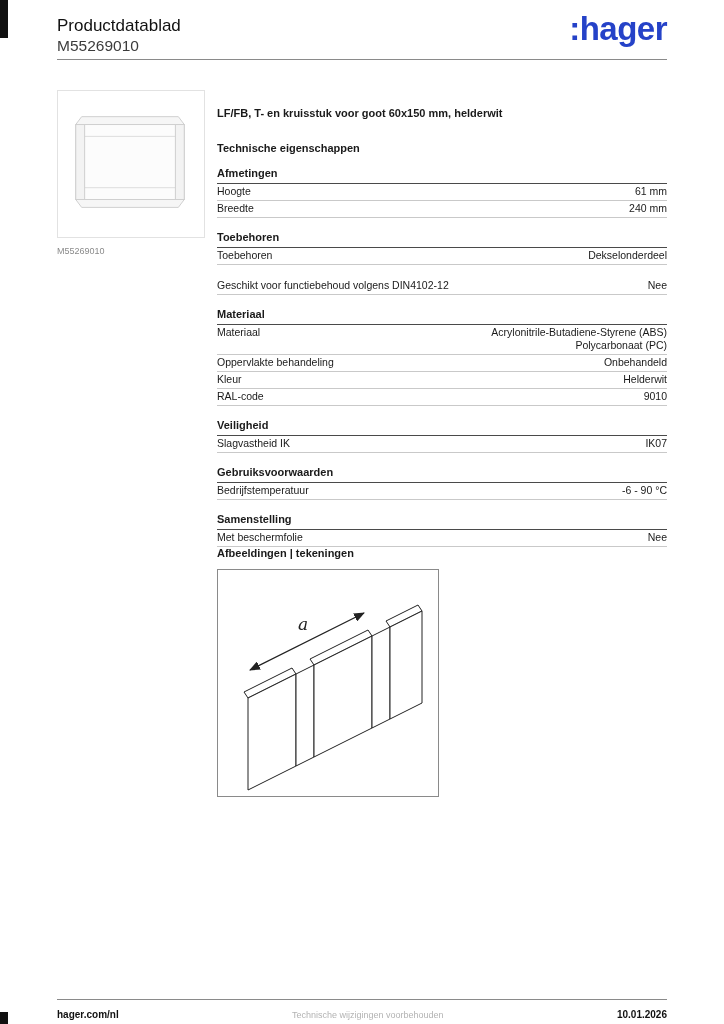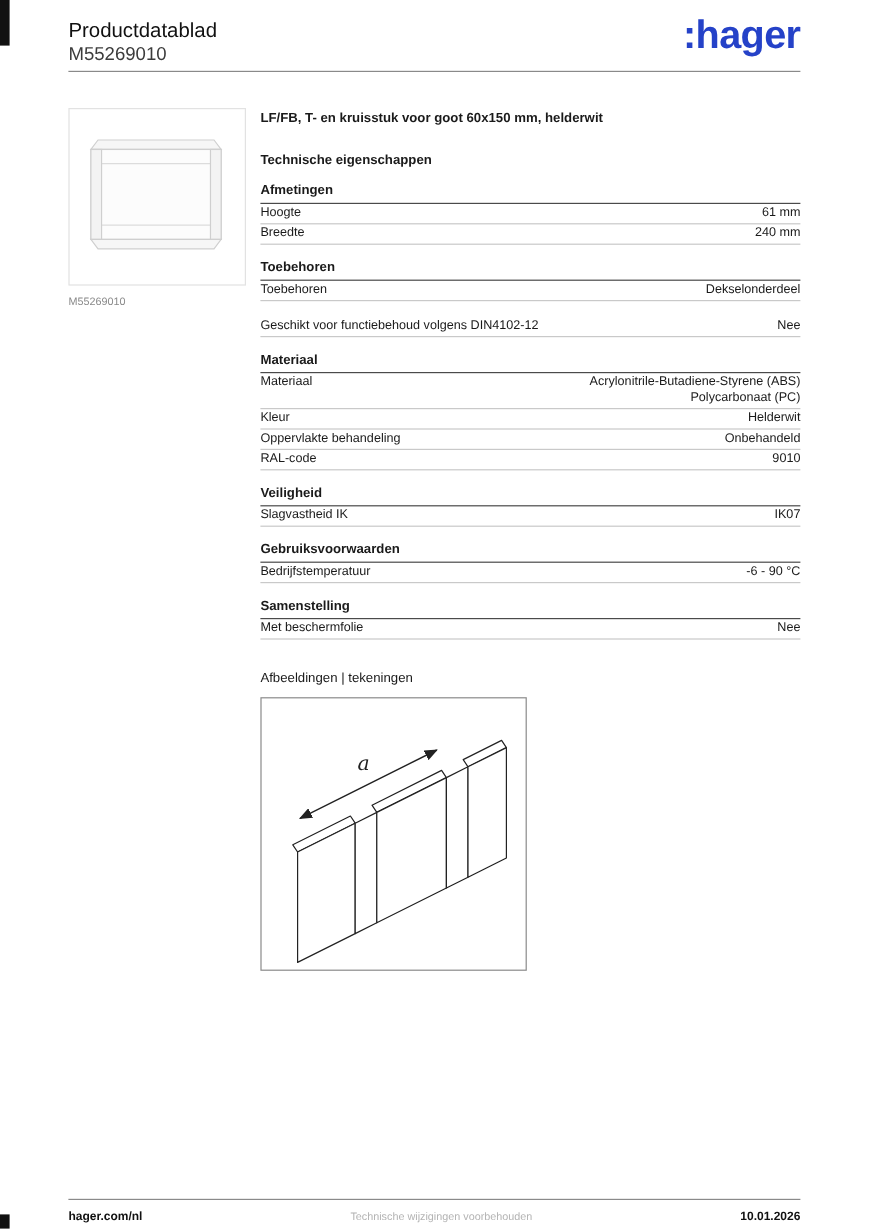--- a/index.html
+++ b/index.html
@@ -27,39 +27,39 @@
   .doc-number { font-size: 15.5px; line-height: 19px; color: #3c3c3c; }
   .logo { font-size: 33px; line-height: 34px; font-weight: bold; letter-spacing: -0.5px; margin-top: -3px; }
 
   .main { margin: 30px 57px 0 57px; display: flex; gap: 12px; }
 
   .left-col { width: 148px; flex: none; }
   .image-box { width: 148px; height: 148px; border: 1px solid #e2e2e2; background: #fff; }
   .image-caption { margin-top: 8px; font-size: 9px; color: #8a8a8a; }
 
   .right-col { flex: 1; min-width: 0; }
-  .product-title { font-size: 11px; font-weight: bold; line-height: 14px; margin-top: 2px; }
+  .product-title { font-size: 11px; font-weight: bold; line-height: 14px; margin-top: 16px; }
   .specs-heading { font-size: 11px; font-weight: bold; margin-top: 22px; }
 
   .spec-section { margin-top: 13px; }
   .spec-title {
     font-size: 11px; font-weight: bold; line-height: 13px;
     padding-bottom: 3px; border-bottom: 1px solid #4a4a4a;
   }
   .spec-row {
     display: flex; justify-content: space-between; align-items: flex-start;
     font-size: 10.5px; line-height: 13px;
     padding: 1px 0 2px 0;
     border-bottom: 1px solid #c9c9c9;
     gap: 36px;
   }
   .spec-label { padding-right: 10px; }
   .spec-value { text-align: right; white-space: pre-line; flex: none; max-width: 60%; }
 
-  .drawings-heading { font-size: 11px; font-weight: normal; margin-top: 26px; }
+  .drawings-heading { font-size: 11px; font-weight: bold; }
   .drawing-box { margin-top: 10px; width: 222px; height: 228px; border: 1px solid #8a8a8a; background: #fff; }
   .drawing-box svg, .image-box svg { display: block; width: 100%; height: 100%; }
   .dim-label { font-family: "DejaVu Serif", serif; font-style: italic; font-size: 17px; fill: #222; }
 
   .footer {
     position: absolute; left: 57px; right: 57px; bottom: 4px;
     border-top: 1px solid #8a8a8a;
     padding-top: 9px;
     display: flex; justify-content: space-between; align-items: baseline;
   }
@@ -127,26 +127,26 @@
           </div>
         </section>
         <section class="spec-section">
           <div class="spec-title">Materiaal</div>
           <div class="spec-row">
             <span class="spec-label">Materiaal</span>
             <span class="spec-value">Acrylonitrile-Butadiene-Styrene (ABS)
 Polycarbonaat (PC)</span>
           </div>
           <div class="spec-row">
+            <span class="spec-label">Oppervlakte behandeling</span>
+            <span class="spec-value">Onbehandeld</span>
+          </div>
+          <div class="spec-row">
             <span class="spec-label">Kleur</span>
             <span class="spec-value">Helderwit</span>
-          </div>
-          <div class="spec-row">
-            <span class="spec-label">Oppervlakte behandeling</span>
-            <span class="spec-value">Onbehandeld</span>
           </div>
           <div class="spec-row">
             <span class="spec-label">RAL-code</span>
             <span class="spec-value">9010</span>
           </div>
         </section>
         <section class="spec-section">
           <div class="spec-title">Veiligheid</div>
           <div class="spec-row">
             <span class="spec-label">Slagvastheid IK</span>

